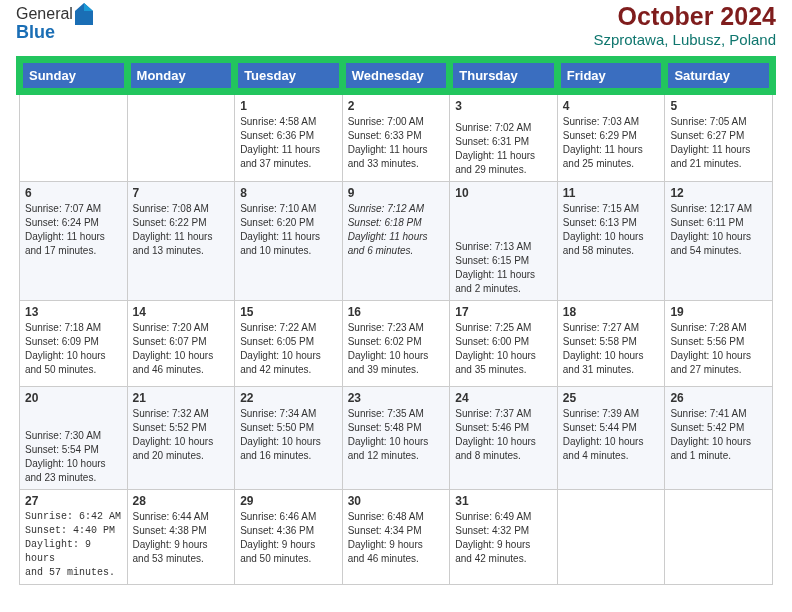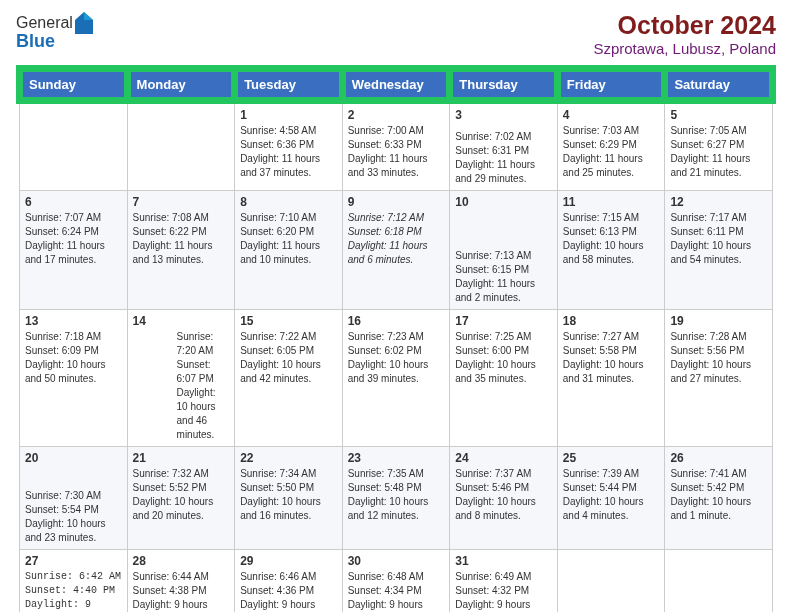--- a/index.html
+++ b/index.html
@@ -6,21 +6,21 @@
     body {
       font-family: Arial, sans-serif;
       background: #fff;
       width: 792px;
       height: 612px;
       overflow: hidden;
     }
     .page {
       width: 792px;
       height: 503px;
-      padding: 12px 16px 10px 16px;
+      padding: 3px 16px 10px 16px;
       display: flex;
       flex-direction: column;
     }
     .header {
       display: flex;
       justify-content: space-between;
       align-items: flex-start;
       margin-bottom: 8px;
     }
     .logo {
@@ -39,21 +39,21 @@
       text-align: right;
     }
     .month-title {
       font-size: 25px;
       font-weight: bold;
       color: #7f1d1d;
       line-height: 1.1;
     }
     .location {
       font-size: 15px;
-      color: #701a75;
+      color: #0f766e;
     }
     .calendar {
       flex: 1;
       border: 1px solid #ccc;
       border-collapse: collapse;
       width: 100%;
       table-layout: fixed;
     }
     .calendar th {
       background: #3a6ec0;
@@ -205,37 +205,37 @@
           </td>
           <td>
             <span class="day-num">11</span>
             <div class="cell-content" style="white-space: pre-line;">Sunrise: 7:15 AM
 Sunset: 6:13 PM
 Daylight: 10 hours
 and 58 minutes.</div>
           </td>
           <td>
             <span class="day-num">12</span>
-            <div class="cell-content" style="white-space: pre-line;">Sunrise: 7:17 AM
+            <div class="cell-content" style="white-space: pre-line;">Sunrise: 12:17 AM
 Sunset: 6:11 PM
 Daylight: 10 hours
 and 54 minutes.</div>
           </td>
         </tr>
         <tr>
           <td>
             <span class="day-num">13</span>
             <div class="cell-content" style="white-space: pre-line;">Sunrise: 7:18 AM
 Sunset: 6:09 PM
 Daylight: 10 hours
 and 50 minutes.</div>
           </td>
           <td>
             <span class="day-num">14</span>
-            <div class="cell-content" style="white-space: pre-line; margin-left: 44px;">Sunrise: 7:20 AM
+            <div class="cell-content" style="white-space: pre-line;">Sunrise: 7:20 AM
 Sunset: 6:07 PM
 Daylight: 10 hours
 and 46 minutes.</div>
           </td>
           <td>
             <span class="day-num">15</span>
             <div class="cell-content" style="white-space: pre-line;">Sunrise: 7:22 AM
 Sunset: 6:05 PM
 Daylight: 10 hours
 and 42 minutes.</div>

